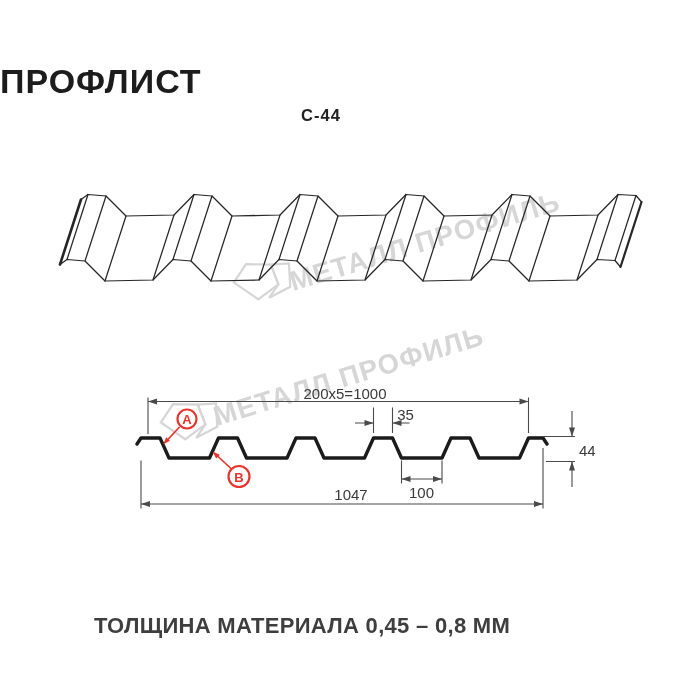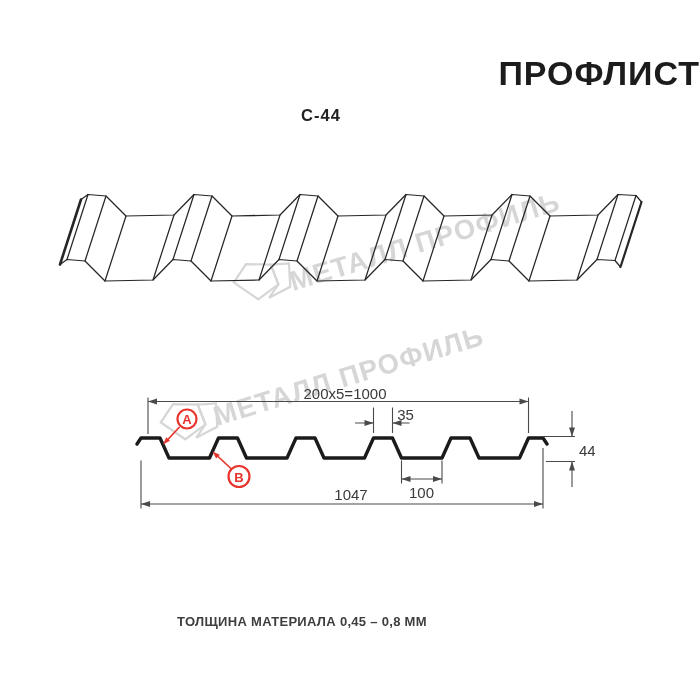--- a/index.html
+++ b/index.html
@@ -1,30 +1,30 @@
 <!DOCTYPE html>
 <html><head>
 <meta charset="utf-8">
 <style>
   html,body{margin:0;padding:0;background:#ffffff;}
   .stage{
     position:relative;width:700px;height:700px;background:#ffffff;overflow:hidden;
     font-family:"Liberation Sans",sans-serif;
   }
   .title{
-    position:absolute;top:56px;left:0;width:700px;text-align:right;
+    position:absolute;top:64px;left:0;width:700px;text-align:left;
     font-size:34px;font-weight:800;letter-spacing:1px;color:#1c1c1c;line-height:1;
   }
   .subtitle{
     position:absolute;top:107px;left:0;width:642px;text-align:center;
     font-size:16.5px;font-weight:700;letter-spacing:1px;color:#222222;line-height:1;
   }
   .footnote{
     position:absolute;top:615px;left:0;width:604px;text-align:center;
-    font-size:13px;font-weight:700;letter-spacing:0.3px;color:#3e3e3e;line-height:1;
+    font-size:22px;font-weight:700;letter-spacing:0.3px;color:#3e3e3e;line-height:1;
   }
   svg.scene{position:absolute;left:0;top:0;}
   .dimtxt{font-size:15px;fill:#3a3a3a;font-family:"Liberation Sans",sans-serif;}
   .wmtxt{font-size:27.5px;font-weight:700;letter-spacing:1.2px;fill:#d6d6d6;
          font-family:"Liberation Sans",sans-serif;}
   .redtxt{font-size:13px;font-weight:700;fill:#e8342c;font-family:"Liberation Sans",sans-serif;}
 </style>
 </head>
 <body>
 

